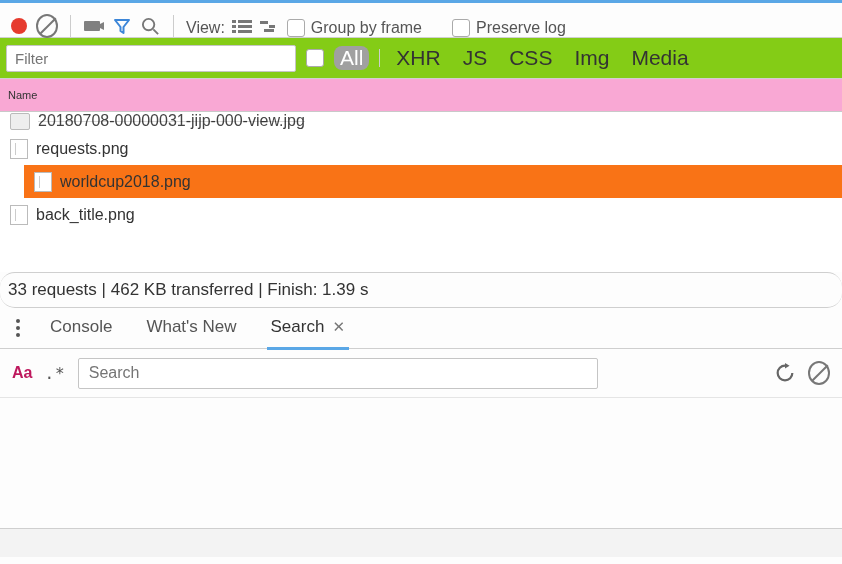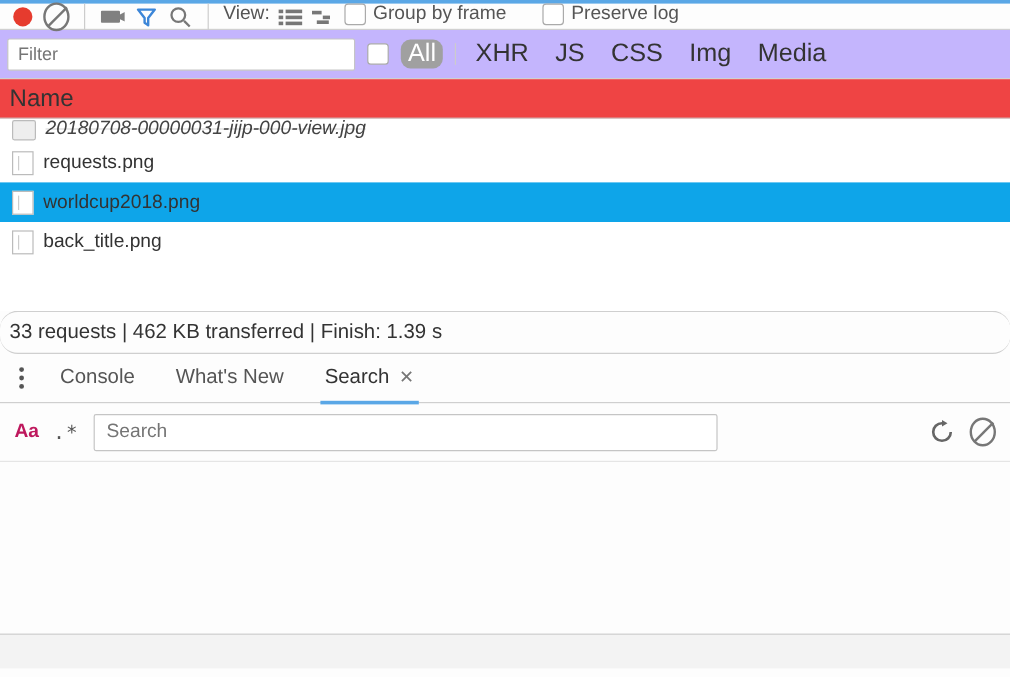--- a/index.html
+++ b/index.html
@@ -8,22 +8,22 @@
     font-family: "Helvetica Neue", Arial, sans-serif;
     font-size: 14px;
     color: #333;
     background: #fdfdfd;
     width: 842px;
     height: 564px;
     overflow: hidden;
   }
   .toolbar {
     display: flex;
-    align-items: flex-start;
-    height: 25px;
+    align-items: flex-end;
+    height: 38px;
     border-bottom: 1px solid #d0d0d0;
     padding: 0 8px;
     gap: 6px;
     background: #fdfdfd;
     border-top: 3px solid #5aa7e6;
     box-sizing: border-box;
   }
   .toolbar .sep {
     width: 1px;
     height: 22px;
@@ -47,21 +47,21 @@
     width: 16px; height: 16px; border: 1px solid #aaa; border-radius: 3px;
     background: #fff;
   }
   .filterbar {
     display: flex;
     align-items: center;
     height: 40px;
     border-bottom: 1px solid #d0d0d0;
     padding: 0 6px;
     gap: 10px;
-    background: #c4b5fd;
+    background: #84cc16;
   }
   .filter-input {
     width: 290px;
     height: 27px;
     border: 1px solid #c5c5c5;
     border-radius: 2px;
     padding: 2px 8px;
     font-size: 15px;
     color: #888;
     background: #fff;
@@ -81,23 +81,23 @@
     background: #a0a0a0;
     color: #fff;
   }
   .pill-sep {
     width: 1px; height: 18px; background: #ccc;
   }
   .columns {
     display: flex;
     align-items: center;
     height: 32px;
-    background: #ef4444;
+    background: #f9a8d4;
     border-bottom: 1px solid #c9c9c9;
-    font-size: 20px;
+    font-size: 11px;
     padding-left: 8px;
     color: #333;
   }
   .list {
     height: 160px;
     overflow: hidden;
     background: #fff;
   }
   .row {
     display: flex;
@@ -109,23 +109,22 @@
     border-bottom: 0px;
   }
   .row.cut {
     height: 18px;
     align-items: flex-end;
     overflow: hidden;
     color: #444;
     padding-bottom: 2px;
     text-decoration: line-through;
     text-decoration-color: rgba(0,0,0,0.15);
-    font-style: italic;
-  }
-  .row.alt { background: #0ea5e9; }
+  }
+  .row.alt { background: #f97316; margin-left: 24px; }
   .file-icon {
     width: 18px; height: 20px;
     border: 1px solid #bbb;
     position: relative;
     background: #fff;
     box-sizing: border-box;
   }
   .file-icon.blank::after {
     content: "";
     position: absolute;

